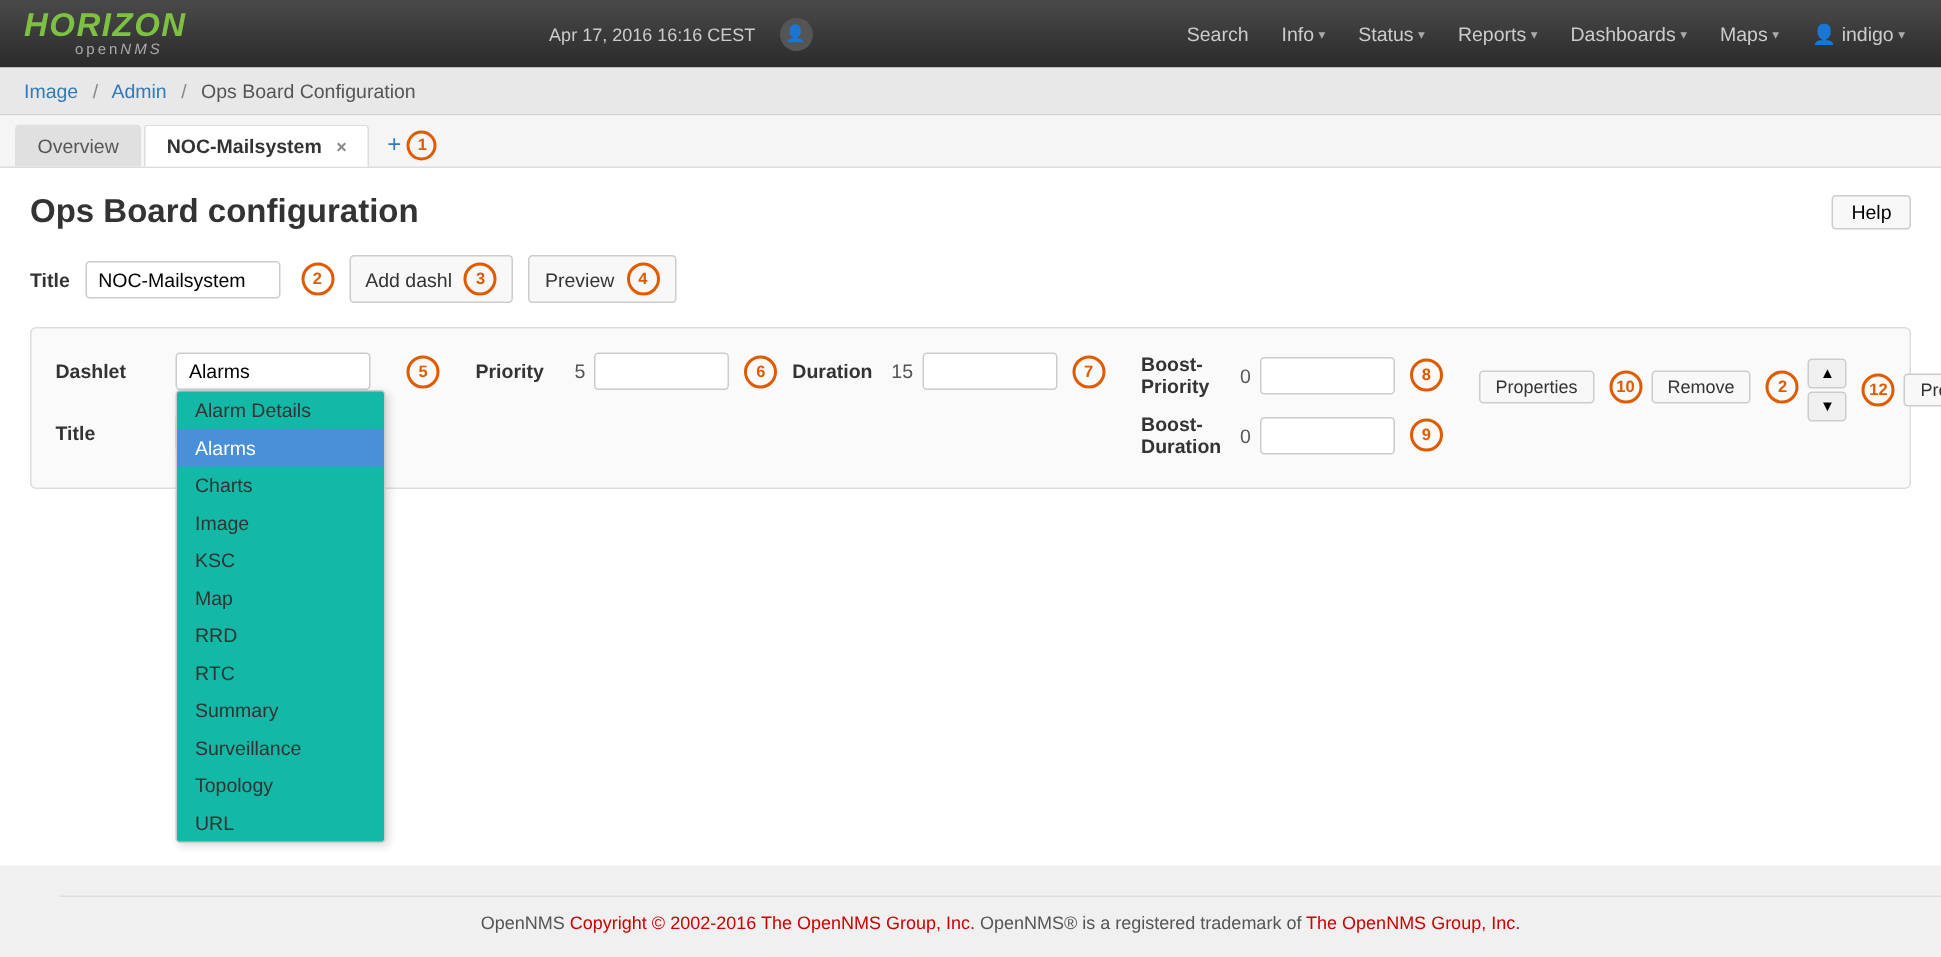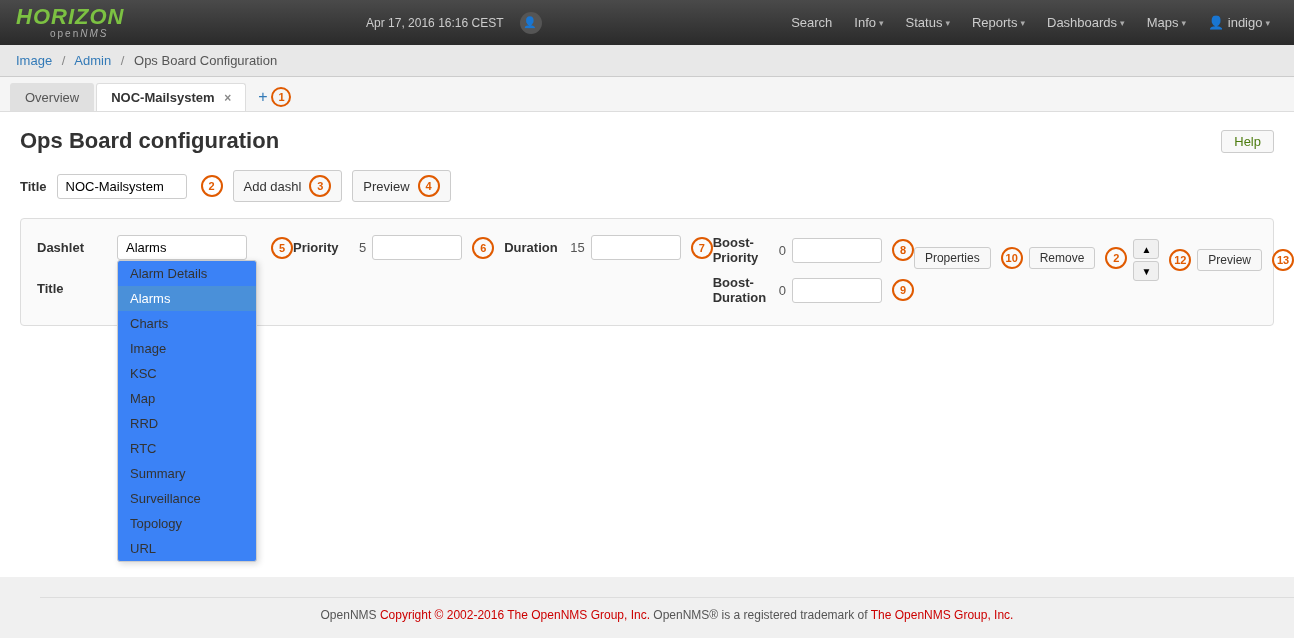--- a/index.html
+++ b/index.html
@@ -134,21 +134,21 @@
       font-weight: bold;
       color: #333;
     }
     .help-btn {
       border: 1px solid #ccc;
       background: #f8f8f8;
       padding: 3px 12px;
       border-radius: 3px;
       cursor: pointer;
       font-size: 13px;
-      color: #4d7c0f;
+      color: #000000;
     }
 
     
     .title-row {
       display: flex;
       align-items: center;
       gap: 10px;
       margin-bottom: 16px;
     }
     .title-label { font-weight: bold; font-size: 13px; }
@@ -207,21 +207,21 @@
       width: 130px;
       cursor: pointer;
       appearance: none;
     }
 
     
     .dropdown-menu {
       position: absolute;
       top: 100%;
       left: 0;
-      background: #3b82f6;
+      background: #14b8a6;
       border: 1px solid #ccc;
       border-radius: 3px;
       z-index: 100;
       min-width: 140px;
       box-shadow: 2px 2px 6px rgba(0,0,0,0.15);
     }
     .dropdown-menu-item {
       padding: 5px 12px;
       cursor: pointer;
       font-size: 13px;
@@ -311,21 +311,21 @@
       color: #555;
       margin-top: 20px;
       margin-left: 40px;
     }
     .footer a { color: #c00; text-decoration: none; }
 
     
     .config-main-row {
       display: flex;
       align-items: flex-start;
-      gap: 0;
+      gap: 24px;
     }
     .left-section {
       display: flex;
       flex-direction: column;
       gap: 8px;
     }
     .center-section {
       display: flex;
       flex-direction: row;
       gap: 10px;

